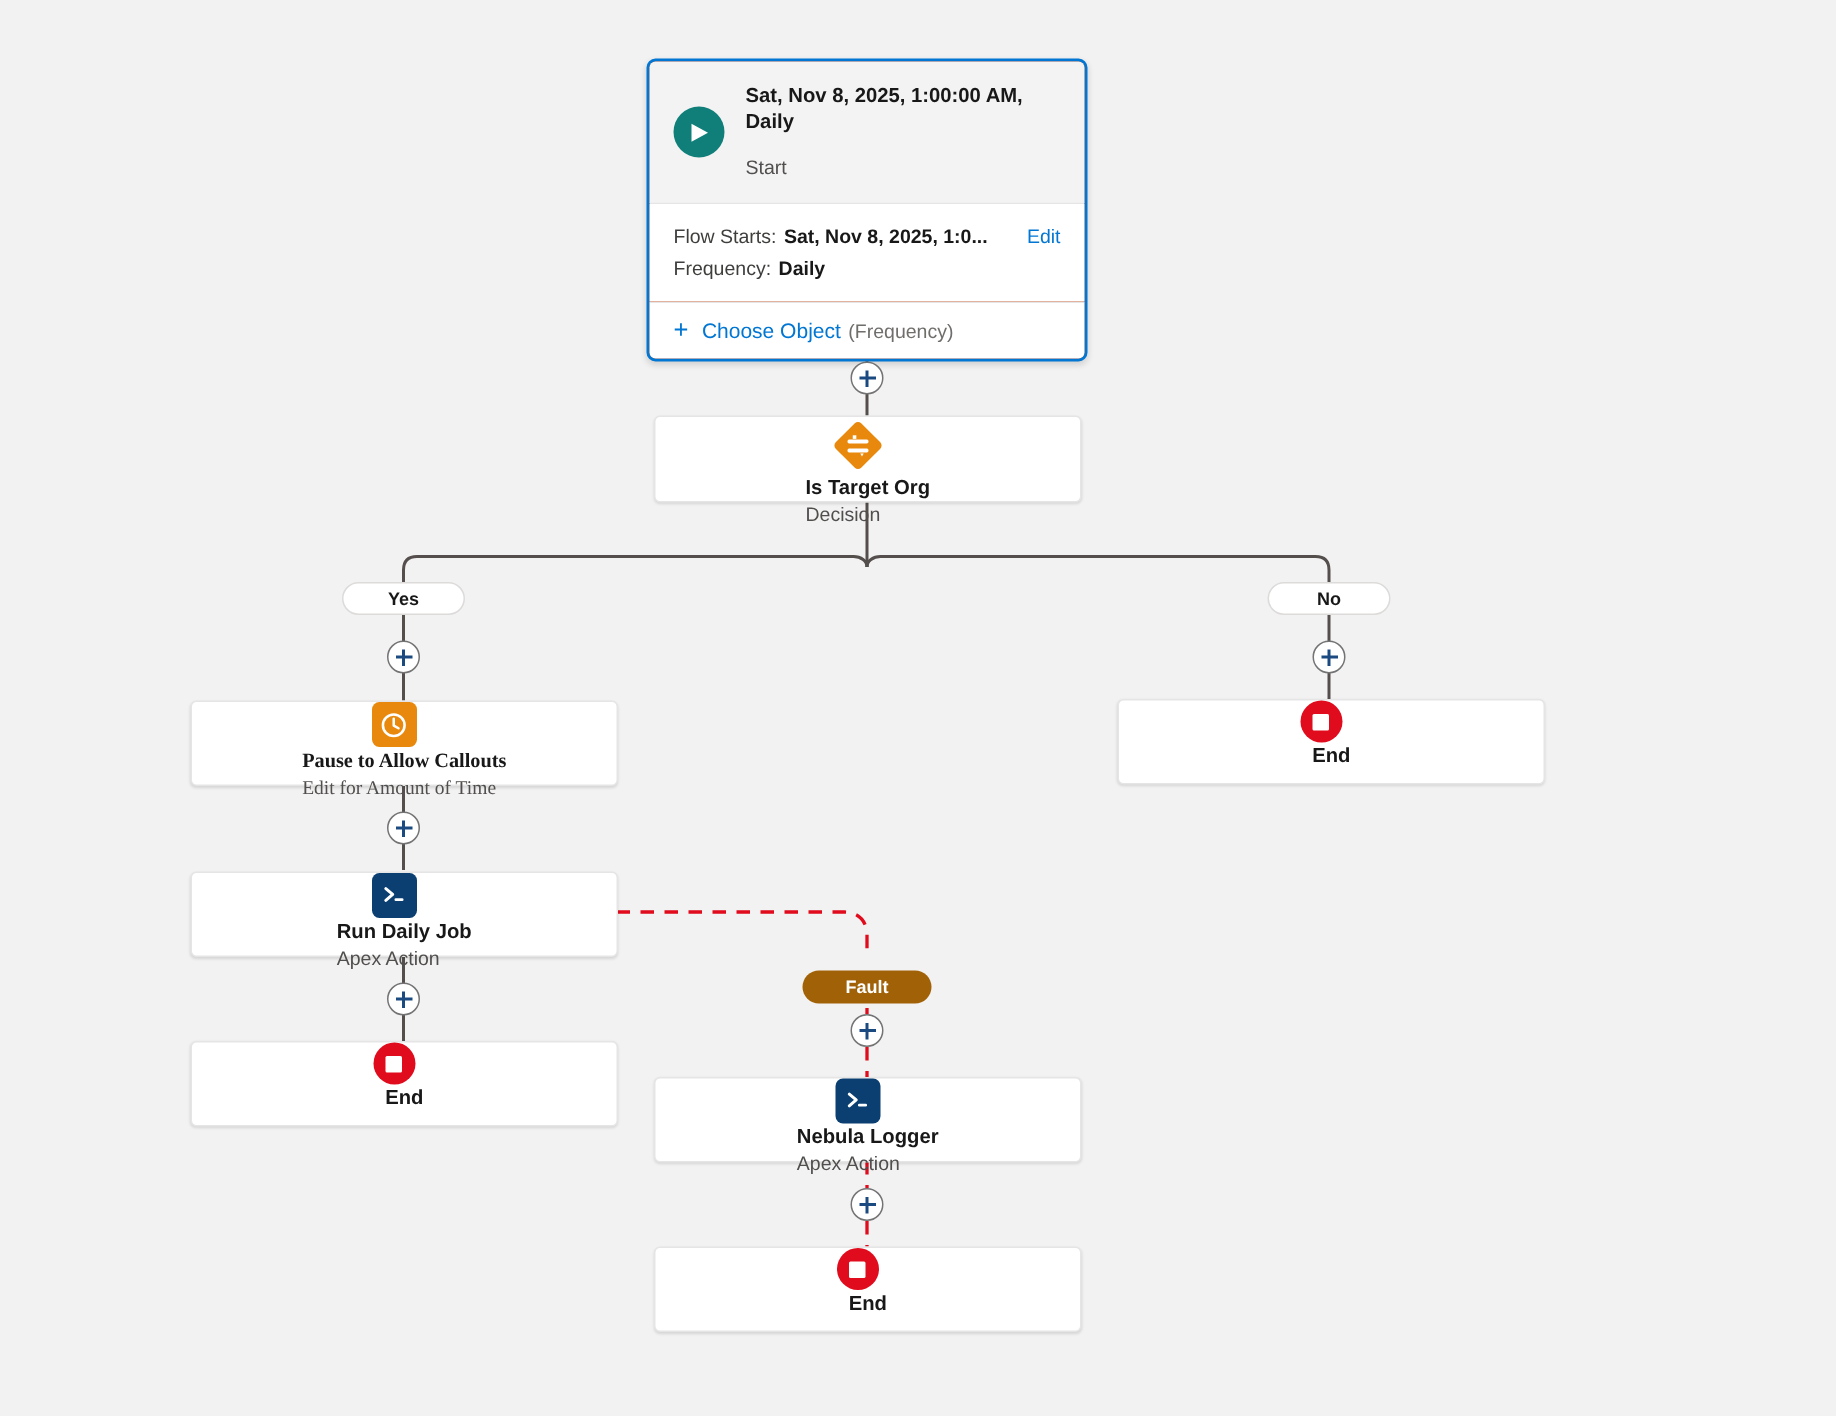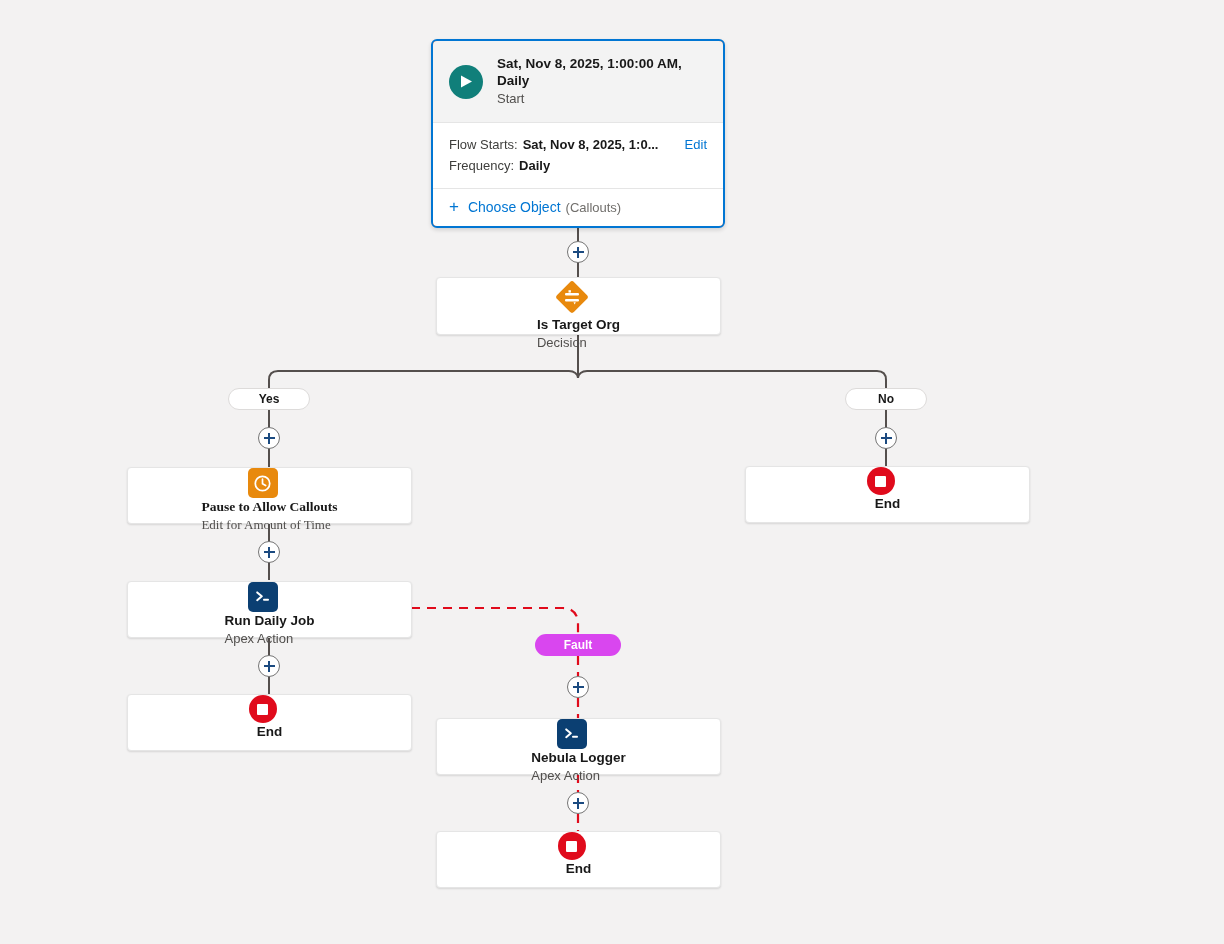--- a/index.html
+++ b/index.html
@@ -96,21 +96,21 @@
     font-size: 13.5px;
     font-weight: bold;
     color: #181818;
     line-height: 17px;
     max-width: 200px;
   }
   .start-sub {
     font-size: 13px;
     color: #514f4d;
     line-height: 18px;
-    margin-top: 1px;
+    margin-top: 14px;
   }
   .start-body {
     padding: 11px 16px 12px 16px;
     background: #ffffff;
   }
   .start-kv {
     display: flex;
     align-items: baseline;
     font-size: 13px;
     color: #3e3e3c;
@@ -228,30 +228,31 @@
     font-size: 12px;
     font-weight: bold;
     color: #181818;
     box-sizing: border-box;
     z-index: 4;
     cursor: pointer;
   }
   .fault-pill {
     position: absolute;
     height: 22px;
-    background: #d946ef;
+    background: #a16207;
     border-radius: 11px;
     display: flex;
     align-items: center;
     justify-content: center;
     font-size: 12px;
     font-weight: bold;
     color: #ffffff;
     z-index: 4;
     cursor: pointer;
+    margin-top: 13px;
   }
 </style>
 </head>
 <body>
 
 <div id="canvas">
 
   <svg class="connectors" viewBox="0 0 1224 944">
 
     <path d="M578,227 L578,277" stroke="#544f4d" stroke-width="2" fill="none"></path>
@@ -294,21 +295,21 @@
         <span class="edit">Edit</span>
       </div>
       <div class="start-kv">
         <span class="k">Frequency:</span>
         <span class="v">Daily</span>
       </div>
     </div>
     <div class="start-footer">
       <span class="plusglyph">+</span>
       <span class="choose">Choose Object</span>
-      <span class="optional">(Callouts)</span>
+      <span class="optional">(Frequency)</span>
     </div>
   </div>
 
   <div class="plus-btn" style="left:567px; top:241px;">
     <span class="bar-h"></span>
     <span class="bar-v"></span>
   </div>
 
   <div class="node" style="left:436px; top:277px; width:285px; height:58px;">
     <div class="node-row">

